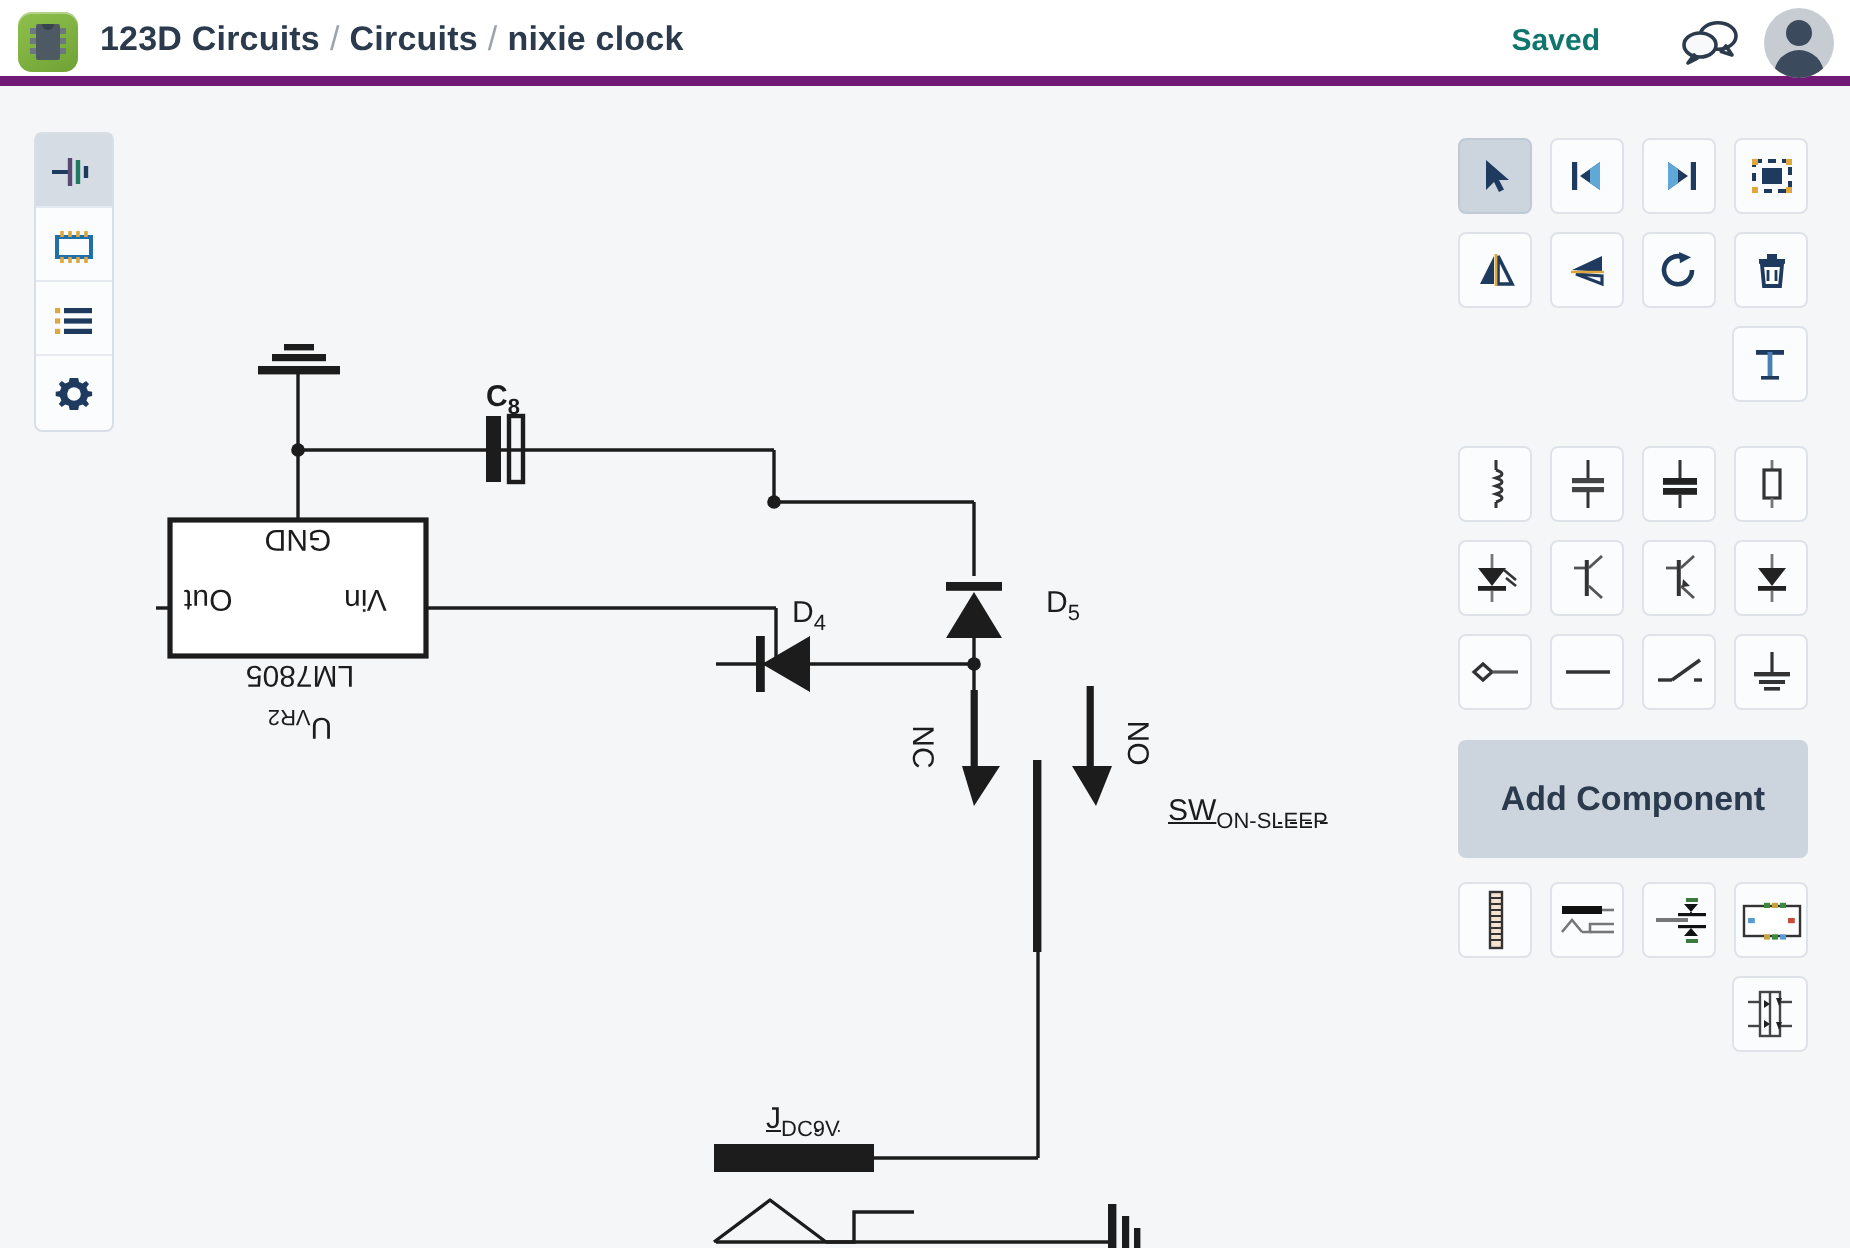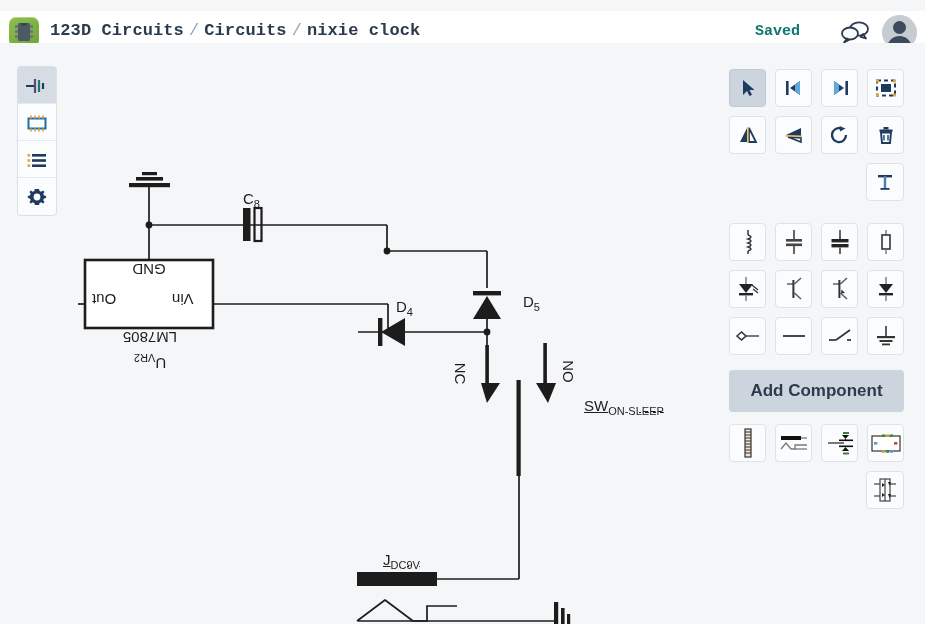--- a/index.html
+++ b/index.html
@@ -18,27 +18,26 @@
   }
   #app {
     position: relative;
     width: 925px;
     height: 624px;
   }
 
   
   #header {
     position: absolute;
-    left: 0; top: 11px;
+    left: 0; top: 0;
     width: 925px;
     height: 43px;
     background: #ffffff;
-    border-bottom: 1px solid #701a75;
+    border-bottom: 5px solid #701a75;
     box-sizing: border-box;
-    font-family: Liberation Mono, monospace;
   }
   #logo {
     position: absolute;
     left: 9px; top: 6px;
     width: 30px; height: 30px;
     border-radius: 7px;
     background: linear-gradient(150deg, #8fc04e 0%, #7db03f 55%, #6fa236 100%);
     box-shadow: inset 0 1px 0 rgba(255,255,255,.35);
   }
   #logo .chip {
@@ -175,21 +174,21 @@
     position: relative;
     cursor: pointer;
   }
   .tool-btn.active { background: #ccd5de; border-color: #c0cad4; }
   .tool-btn svg { position: absolute; left: 50%; top: 50%; transform: translate(-50%,-50%); }
 
   .palette-gap { height: 13px; }
 
   #add-component-btn {
     width: 175px;
-    height: 42px;
+    height: 59px;
     margin: 6px 0 12px 0;
     background: #ccd5de;
     border: none;
     border-radius: 4px;
     color: #2b3a4d;
     font-family: "Liberation Sans", sans-serif;
     font-size: 17px;
     font-weight: bold;
     cursor: pointer;
   }
@@ -318,21 +317,21 @@
         <rect x="357" y="529" width="80" height="14"></rect>
       </g>
 
       <g fill="#1c1c1c">
         <rect x="554" y="559" width="4.2" height="38"></rect>
         <rect x="561" y="565" width="3.6" height="26"></rect>
         <rect x="567" y="571" width="3.2" height="14"></rect>
       </g>
     </svg>
 
-    <div class="sch-label" style="left:243px; top:147px;"><span>C</span><sub>8</sub></div>
+    <div class="sch-label" style="left:243px; top:147px;font-weight:bold;"><span>C</span><sub>8</sub></div>
 
     <div class="sch-label rot180" style="left:126px; top:218px; width:46px; text-align:center;">GND</div>
     <div class="sch-label rot180" style="left:92px; top:248px;">Out</div>
     <div class="sch-label rot180" style="left:172px; top:248px;">Vin</div>
     <div class="sch-label rot180" style="left:114px; top:286px; width:72px; text-align:center;">LM7805</div>
     <div class="sch-label rot180" style="left:126px; top:309px; width:48px; text-align:center;"><span>U</span><sub>VR2</sub></div>
 
     <div class="sch-label" style="left:396px; top:255px;"><span>D</span><sub>4</sub></div>
     <div class="sch-label" style="left:503px; top:250px;margin-left:20px;"><span>D</span><sub>5</sub></div>
 

